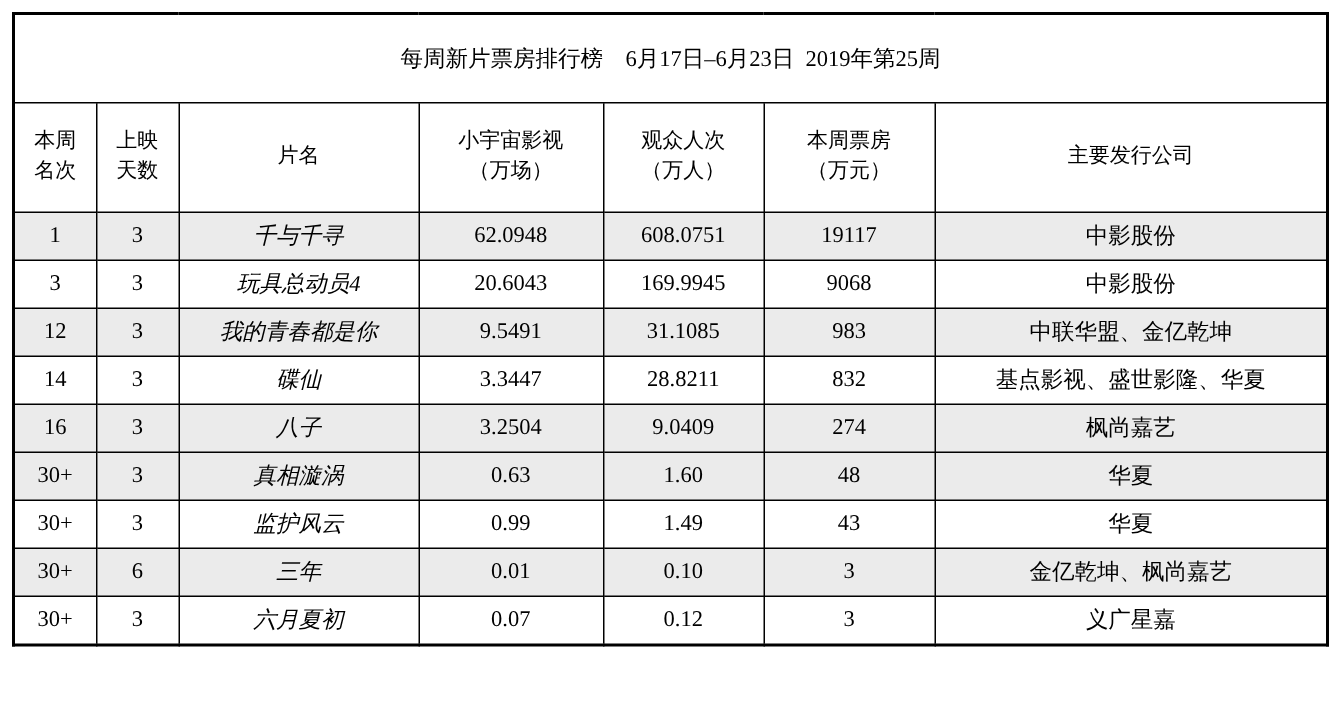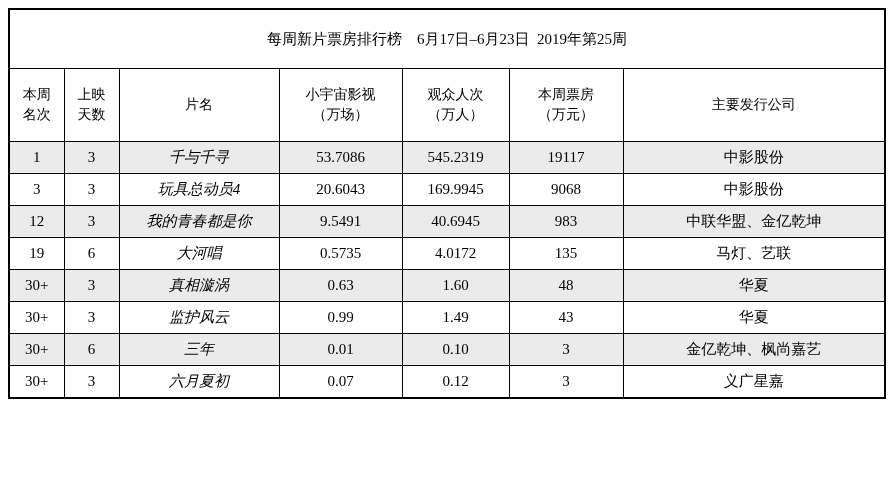--- a/index.html
+++ b/index.html
@@ -83,51 +83,60 @@
         <th><span>观众人次</span><br><span>（万人）</span></th>
         <th><span>本周票房</span><br><span>（万元）</span></th>
         <th><span>主要发行公司</span></th>
       </tr>
     </thead>
     <tbody>
       <tr class="data-row striped">
         <td class="c-rank">1</td>
         <td class="c-days">3</td>
         <td class="c-film">千与千寻</td>
-        <td class="c-num">53.7086</td>
-        <td class="c-num">545.2319</td>
+        <td class="c-num">62.0948</td>
+        <td class="c-num">608.0751</td>
         <td class="c-num">19117</td>
         <td class="c-dist">中影股份</td>
       </tr>
       <tr class="data-row">
         <td class="c-rank">3</td>
         <td class="c-days">3</td>
         <td class="c-film">玩具总动员4</td>
         <td class="c-num">20.6043</td>
         <td class="c-num">169.9945</td>
         <td class="c-num">9068</td>
         <td class="c-dist">中影股份</td>
       </tr>
       <tr class="data-row striped">
         <td class="c-rank">12</td>
         <td class="c-days">3</td>
         <td class="c-film">我的青春都是你</td>
         <td class="c-num">9.5491</td>
-        <td class="c-num">40.6945</td>
+        <td class="c-num">31.1085</td>
         <td class="c-num">983</td>
         <td class="c-dist">中联华盟、金亿乾坤</td>
       </tr>
       <tr class="data-row">
-        <td class="c-rank">19</td>
-        <td class="c-days">6</td>
-        <td class="c-film">大河唱</td>
-        <td class="c-num">0.5735</td>
-        <td class="c-num">4.0172</td>
-        <td class="c-num">135</td>
-        <td class="c-dist">马灯、艺联</td>
+        <td class="c-rank">14</td>
+        <td class="c-days">3</td>
+        <td class="c-film">碟仙</td>
+        <td class="c-num">3.3447</td>
+        <td class="c-num">28.8211</td>
+        <td class="c-num">832</td>
+        <td class="c-dist">基点影视、盛世影隆、华夏</td>
+      </tr>
+      <tr class="data-row striped">
+        <td class="c-rank">16</td>
+        <td class="c-days">3</td>
+        <td class="c-film">八子</td>
+        <td class="c-num">3.2504</td>
+        <td class="c-num">9.0409</td>
+        <td class="c-num">274</td>
+        <td class="c-dist">枫尚嘉艺</td>
       </tr>
       <tr class="data-row striped">
         <td class="c-rank">30+</td>
         <td class="c-days">3</td>
         <td class="c-film">真相漩涡</td>
         <td class="c-num">0.63</td>
         <td class="c-num">1.60</td>
         <td class="c-num">48</td>
         <td class="c-dist">华夏</td>
       </tr>

